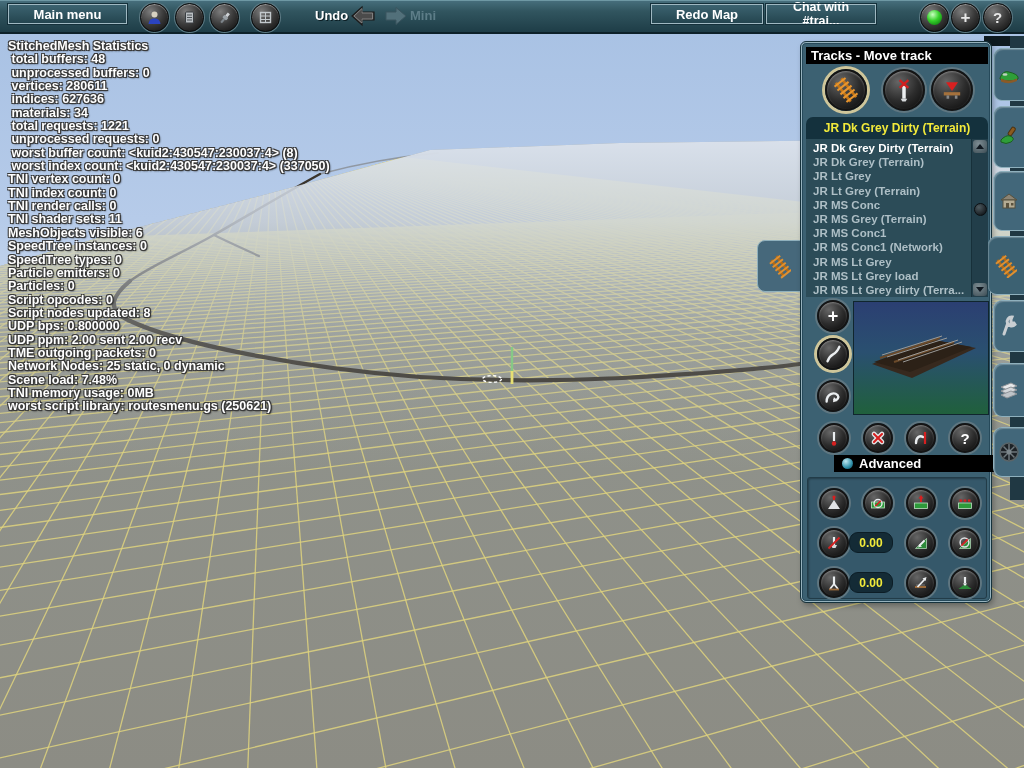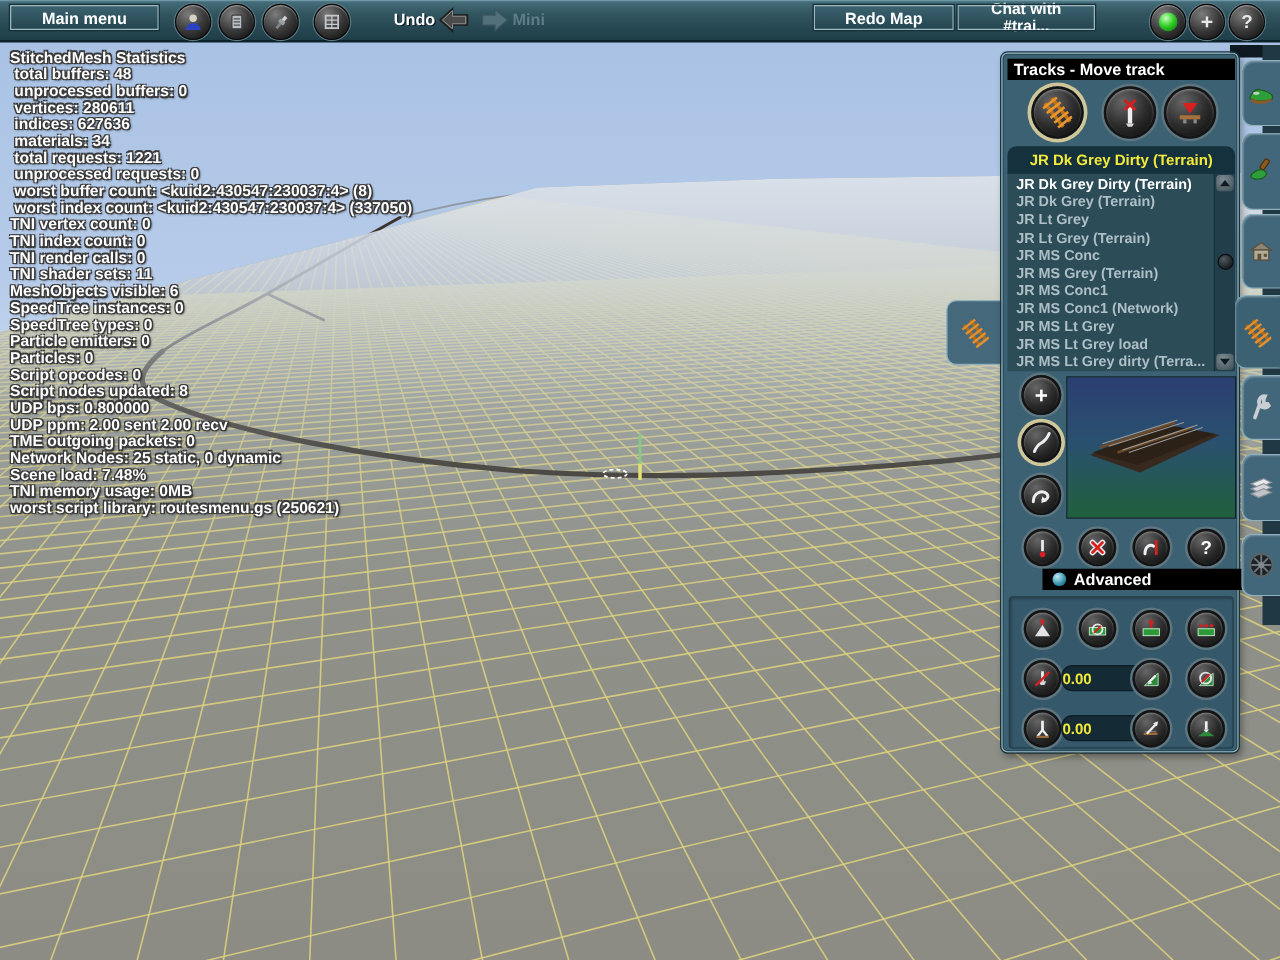--- a/index.html
+++ b/index.html
@@ -53,22 +53,22 @@
                 border-radius:3px;display:flex;align-items:center;justify-content:center;}
   #scroll-thumb{position:absolute;left:2px;top:64px;width:13px;height:13px;border-radius:50%;
                 background:radial-gradient(circle at 35% 30%,#4e5a60,#14191d 80%);border:1px solid #0b0f12;box-sizing:border-box;}
   #preview{position:absolute;left:51px;top:258px;width:134px;height:112px;border:1px solid #10262e;
            background:linear-gradient(180deg,#2b3f72 0%,#2a5070 45%,#20603c 100%);}
   #adv-bar{left:0px;top:412px;width:190px;height:17px;margin-left:32px;}
   #adv-bar .sphere{width:11px;height:11px;border-radius:50%;margin:0 6px 0 8px;
                    background:radial-gradient(circle at 35% 30%,#bfe9f2,#2f8fa8 60%,#0e3e4e);}
   #adv-box{position:absolute;left:5px;top:434px;width:180px;height:122px;background:#35586a;
            border:1px solid #223c48;box-shadow:inset 1px 1px 2px rgba(0,0,0,.3);box-sizing:border-box;border-radius:3px;}
-  .val-field{position:absolute;width:76px;height:21px;background:#142b36;border:1px solid #0c1d26;
-             border-radius:9px;color:#f2ea3a;font-size:12px;font-weight:bold;text-align:left;
+  .val-field{position:absolute;width:44px;height:21px;background:#142b36;border:1px solid #0c1d26;
+             border-radius:9px;color:#f2ea3a;font-size:12px;font-weight:bold;text-align:center;
              font-family:"Liberation Sans",sans-serif;box-sizing:border-box;padding:0;}
   
   #mini-tab{position:absolute;left:757px;top:240px;width:46px;height:52px;z-index:8;
             background:#46687b;border:1px solid #8fb0bd;border-radius:8px 0 0 8px;
             display:flex;align-items:center;justify-content:center;box-sizing:border-box;}
   #tab-rail{position:absolute;left:1010px;top:36px;width:14px;height:464px;background:#203843;z-index:7;}
   #corner-dark{position:absolute;left:984px;top:36px;width:40px;height:10px;background:#0e1a20;z-index:7;}
   .edge-tab{position:absolute;left:993px;width:31px;z-index:10;background:#42677a;
             border:1px solid #8fb0bd;border-right:none;border-radius:9px 0 0 9px;
             display:flex;align-items:center;justify-content:center;box-shadow:inset 1px 1px 1px rgba(255,255,255,.25);box-sizing:border-box;}

